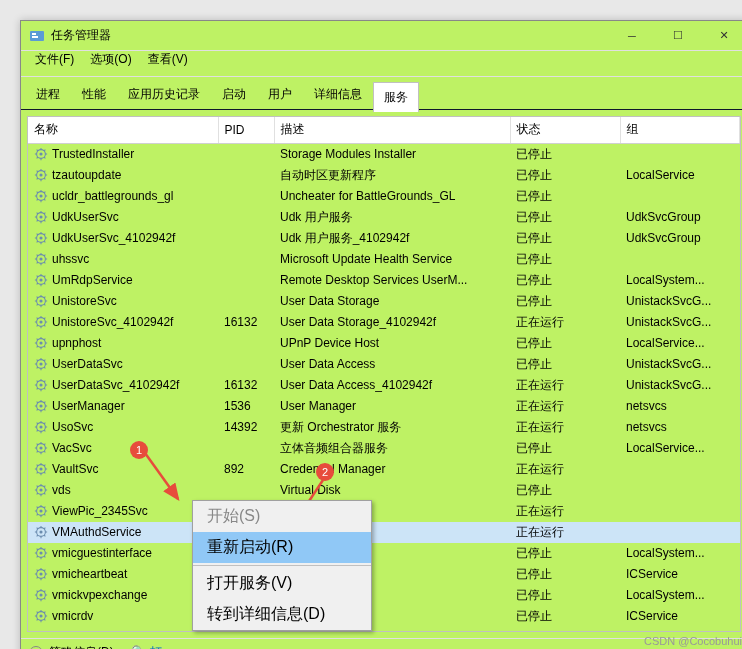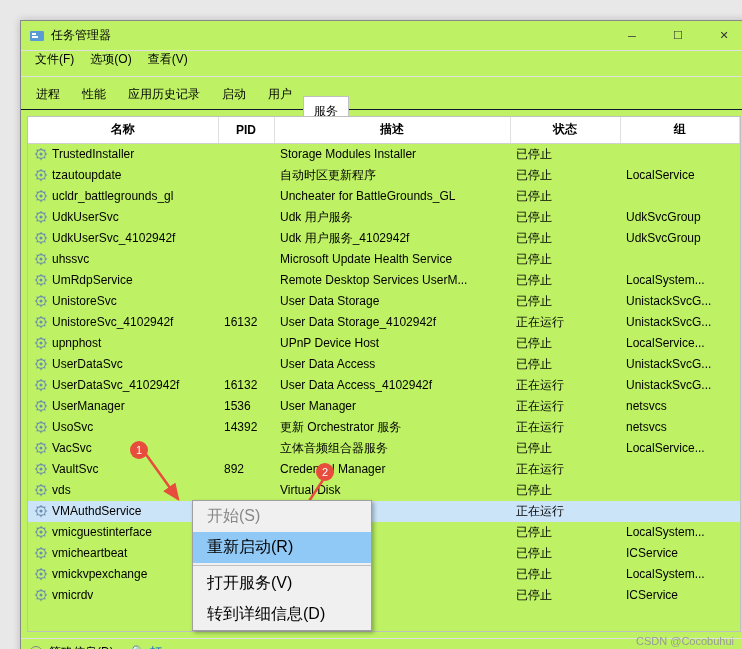--- a/index.html
+++ b/index.html
@@ -7,38 +7,38 @@
 .window{background:#bef264;width:728px;height:640px;border:1px solid #888;position:relative;margin:20px;box-shadow:0 0 8px rgba(0,0,0,0.2);}
 .titlebar{height:30px;display:flex;align-items:center;padding:0 0 0 8px;border-bottom:1px solid #e0e0e0;}
 .titlebar-icon{width:16px;height:16px;margin-right:6px;}
 .titlebar-title{flex:1;font-size:12px;}
 .window-controls{display:flex;}
 .window-controls div{width:46px;height:30px;display:flex;align-items:center;justify-content:center;font-size:11px;color:#333;}
 .menubar{height:26px;display:flex;align-items:flex-start;padding:0 6px;border-bottom:1px solid #e0e0e0;}
 .menubar span{padding:0 8px;font-size:12px;}
 .tabs{display:flex;border-bottom:1px solid #0f172a;padding:2px 4px 0;}
 .tab{padding:6px 10px;font-size:12px;cursor:default;border:1px solid transparent;border-bottom:none;}
-.tab.active{border-color:#c0c0c0;background:#fff;position:relative;top:17px;}
+.tab.active{border-color:#c0c0c0;background:#fff;position:relative;top:3px;}
 .table-area{position:relative;height:516px;overflow:hidden;border:1px solid #c0c0c0;margin:6px;}
 table{width:100%;border-collapse:collapse;table-layout:fixed;}
-th{text-align:center;font-weight:bold;padding:4px 6px;border-right:1px solid #e0e0e0;border-bottom:1px solid #d0d0d0;background:#fff;font-size:12px;height:26px;}
+th{text-align:left;font-weight:normal;padding:4px 6px;border-right:1px solid #e0e0e0;border-bottom:1px solid #d0d0d0;background:#fff;font-size:12px;height:26px;}
 td{padding:2px 6px;font-size:12px;height:21px;white-space:nowrap;overflow:hidden;text-overflow:ellipsis;}
 tr.selected td{background:#cce4f7;}
 .svc-icon{display:inline-block;width:14px;height:14px;vertical-align:middle;margin-right:4px;}
 .statusbar{height:28px;border-top:1px solid #e0e0e0;display:flex;align-items:center;padding:0 8px;font-size:12px;}
 .chevron{display:inline-block;width:14px;height:14px;border:1px solid #888;border-radius:50%;margin-right:6px;text-align:center;line-height:12px;font-size:9px;}
 .link{color:#0066cc;margin-left:18px;}
 .context-menu{position:absolute;left:192px;top:500px;width:180px;background:#f0f0f0;border:1px solid #a0a0a0;box-shadow:2px 2px 4px rgba(0,0,0,0.3);z-index:10;}
 .context-menu div{padding:5px 14px;font-size:16px;}
 .context-menu div.disabled{color:#888;}
 .context-menu div.highlight{background:#90c8f6;}
 .context-menu hr{border:none;border-top:1px solid #c0c0c0;margin:2px 0;}
 .badge{position:absolute;width:18px;height:18px;border-radius:50%;background:#e74c3c;color:#fff;font-size:11px;text-align:center;line-height:18px;z-index:5;}
 .arrow{position:absolute;z-index:4;}
-.footer{position:absolute;right:8px;bottom:2px;font-size:11px;color:#999;}
+.footer{position:absolute;right:0;bottom:2px;font-size:11px;color:#999;}
 </style>
 </head>
 <body>
 
 <div class="window">
   <div class="titlebar">
     <svg class="titlebar-icon" viewBox="0 0 16 16">
         <rect x="1" y="3" width="14" height="10" fill="#5b9bd5" rx="1"></rect>
         <rect x="3" y="5" width="4" height="2" fill="#fff"></rect>
         <rect x="3" y="8" width="6" height="2" fill="#fff"></rect>
@@ -54,20 +54,21 @@
     <span>文件(F)</span>
     <span>选项(O)</span>
     <span>查看(V)</span>
   </div>
   <div class="tabs" id="tabs">
       <div class="tab">进程</div>
       <div class="tab">性能</div>
       <div class="tab">应用历史记录</div>
       <div class="tab">启动</div>
       <div class="tab">用户</div>
+      <div class="tab">详细信息</div>
       <div class="tab active">服务</div>
     </div>
 
   <div class="table-area">
     <table>
       <colgroup>
           <col style="width:190px">
           <col style="width:56px">
           <col style="width:236px">
           <col style="width:110px">
@@ -414,20 +415,40 @@
                   <line x1="13" y1="8" x2="15" y2="8"></line>
                   <line x1="3" y1="3" x2="4.5" y2="4.5"></line>
                   <line x1="11.5" y1="11.5" x2="13" y2="13"></line>
                   <line x1="3" y1="13" x2="4.5" y2="11.5"></line>
                   <line x1="11.5" y1="4.5" x2="13" y2="3"></line>
                 </g>
               </svg>vds</td>
             <td></td>
             <td>Virtual Disk</td>
             <td>已停止</td>
+            <td></td>
+          </tr>
+          <tr>
+            <td><svg class="svc-icon" viewBox="0 0 16 16">
+                <circle cx="8" cy="8" r="5" fill="none" stroke="#6a8caf" stroke-width="1.2"></circle>
+                <circle cx="8" cy="8" r="1.8" fill="#6a8caf"></circle>
+                <g stroke="#6a8caf" stroke-width="1.2">
+                  <line x1="8" y1="1" x2="8" y2="3"></line>
+                  <line x1="8" y1="13" x2="8" y2="15"></line>
+                  <line x1="1" y1="8" x2="3" y2="8"></line>
+                  <line x1="13" y1="8" x2="15" y2="8"></line>
+                  <line x1="3" y1="3" x2="4.5" y2="4.5"></line>
+                  <line x1="11.5" y1="11.5" x2="13" y2="13"></line>
+                  <line x1="3" y1="13" x2="4.5" y2="11.5"></line>
+                  <line x1="11.5" y1="4.5" x2="13" y2="3"></line>
+                </g>
+              </svg>ViewPic_2345Svc</td>
+            <td>4052</td>
+            <td>看图王核心服务</td>
+            <td>正在运行</td>
             <td></td>
           </tr>
           <tr class="selected">
             <td><svg class="svc-icon" viewBox="0 0 16 16">
                 <circle cx="8" cy="8" r="5" fill="none" stroke="#6a8caf" stroke-width="1.2"></circle>
                 <circle cx="8" cy="8" r="1.8" fill="#6a8caf"></circle>
                 <g stroke="#6a8caf" stroke-width="1.2">
                   <line x1="8" y1="1" x2="8" y2="3"></line>
                   <line x1="8" y1="13" x2="8" y2="15"></line>
                   <line x1="1" y1="8" x2="3" y2="8"></line>

